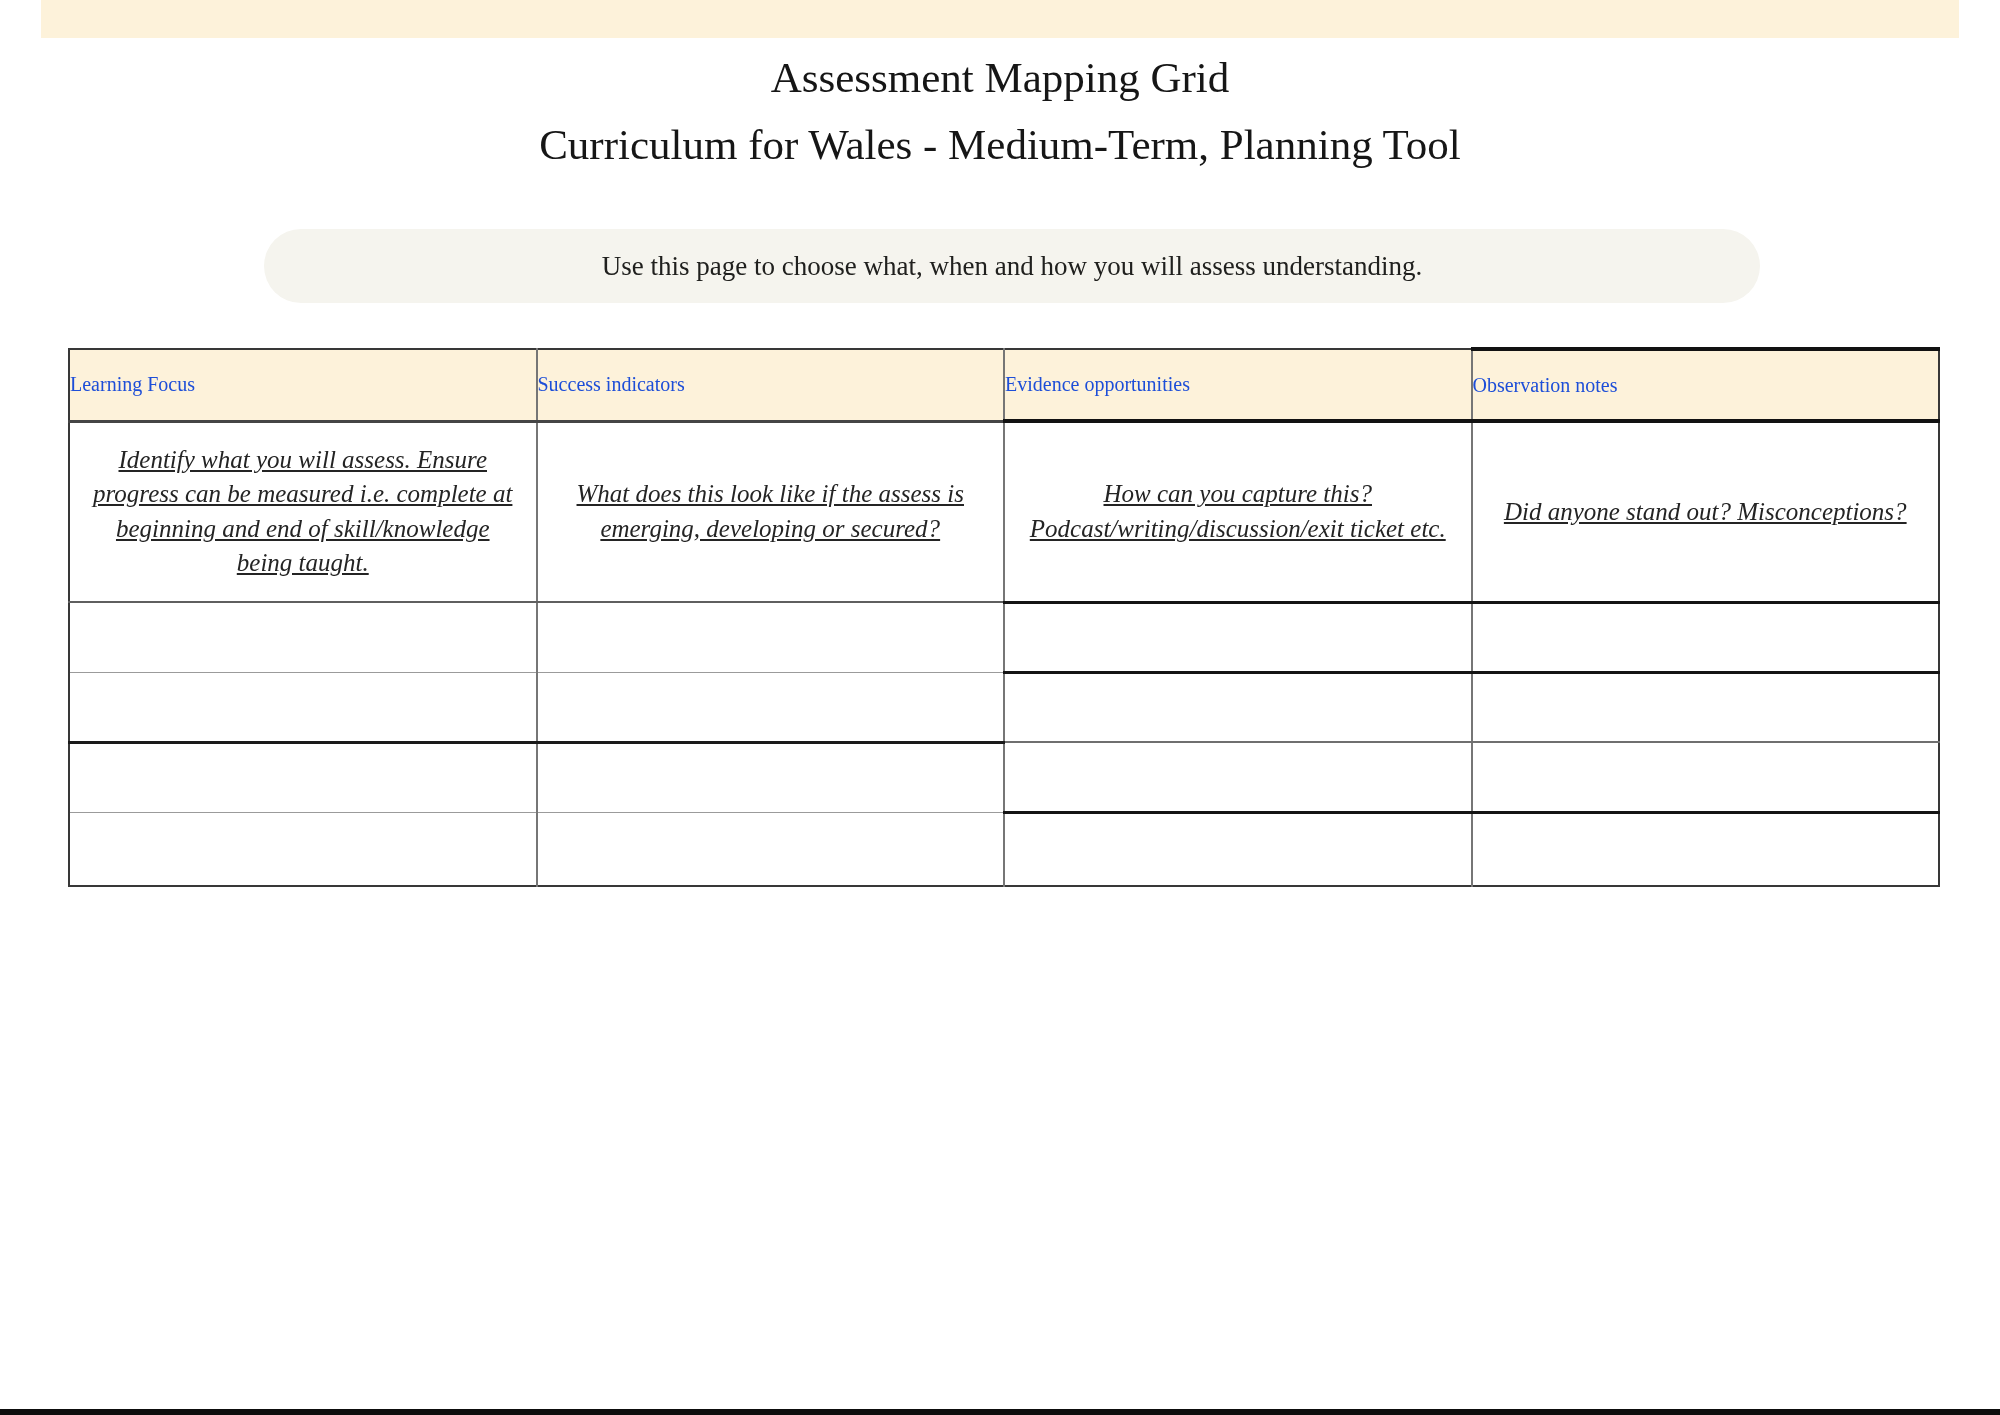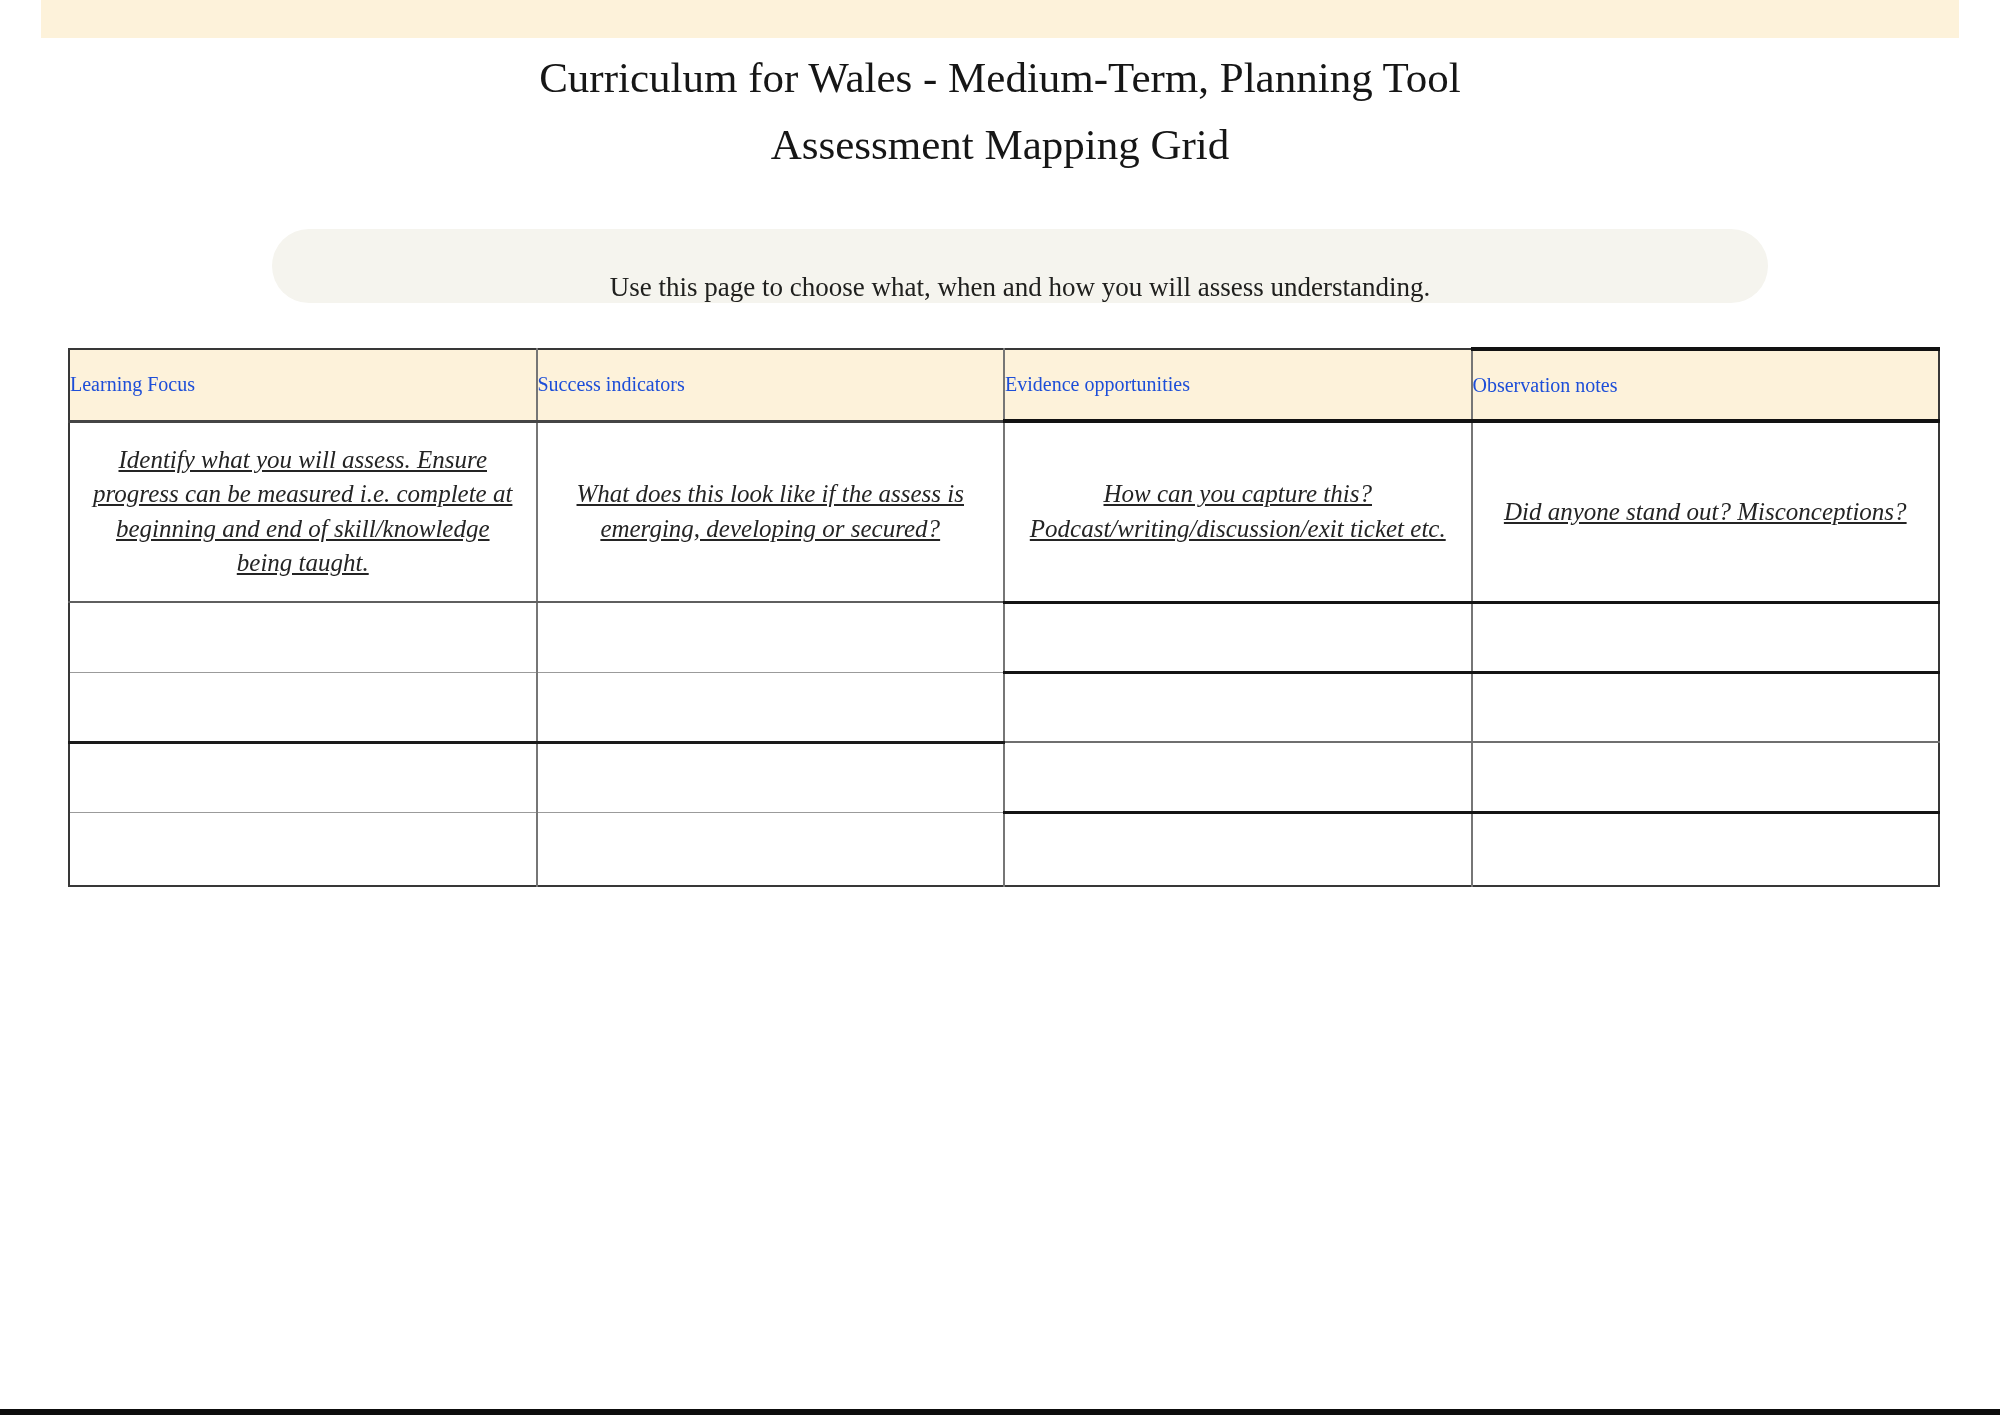--- a/index.html
+++ b/index.html
@@ -22,25 +22,25 @@
     width:1918px;height:38px;
     background:var(--accent-cream,#fdf2da);
   }
   .title{
     position:absolute;left:0;top:44px;width:100%;
     text-align:center;
     font-size:43px;line-height:67px;
     color:#161616;
   }
   .banner{
-    position:absolute;left:272px;top:229px;
+    position:absolute;left:264px;top:229px;
     width:1496px;height:74px;
     background:var(--banner-bg,#f5f4ee);
     border-radius:37px;
-    display:flex;align-items:flex-end;justify-content:center;
+    display:flex;align-items:center;justify-content:center;
     font-size:27px;color:#20201e;
   }
   table.grid{
     position:absolute;left:68px;top:347px;
     width:1872px;
     border-collapse:collapse;table-layout:fixed;
     border:2px solid #383838;
   }
   th,td{border-left:2px solid #767676;}
   th:first-child,td:first-child{border-left:none;}
@@ -78,22 +78,22 @@
   }
 </style>
 </head>
 <body>
 
 <div class="page">
 
   <div class="top-bar"></div>
 
   <div class="title">
+    <div>Assessment Mapping Grid</div>
     <div>Curriculum for Wales - Medium-Term, Planning Tool</div>
-    <div>Assessment Mapping Grid</div>
   </div>
 
   <div class="banner">
     <span>Use this page to choose what, when and how you will assess understanding.</span>
   </div>
 
   <table class="grid">
     <thead>
       <tr>
         <th class="c12">Learning Focus</th>

